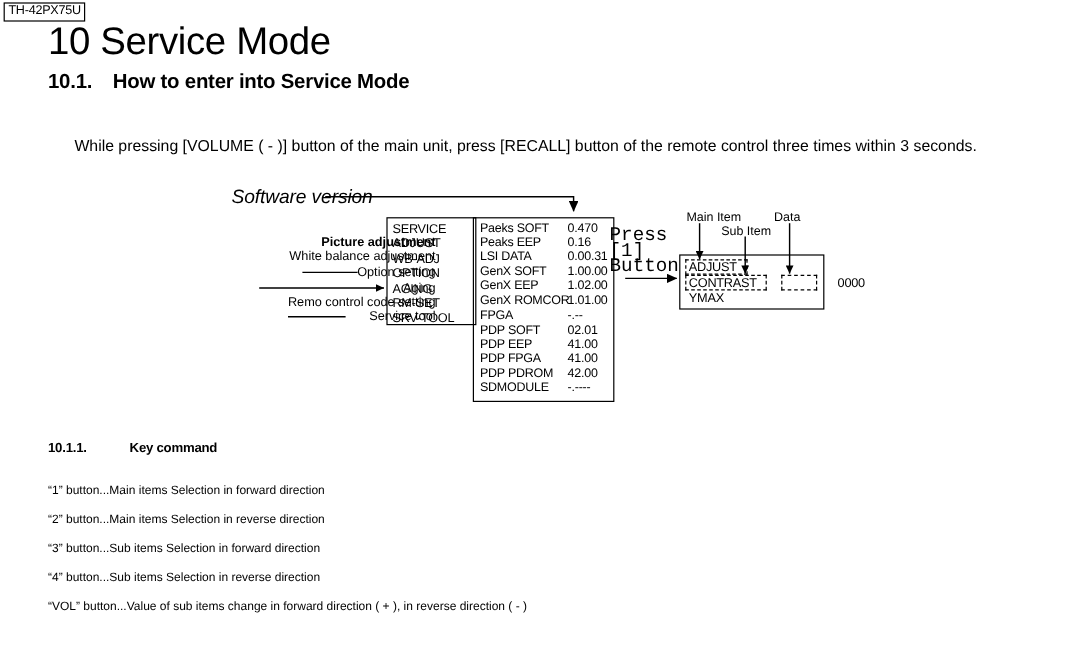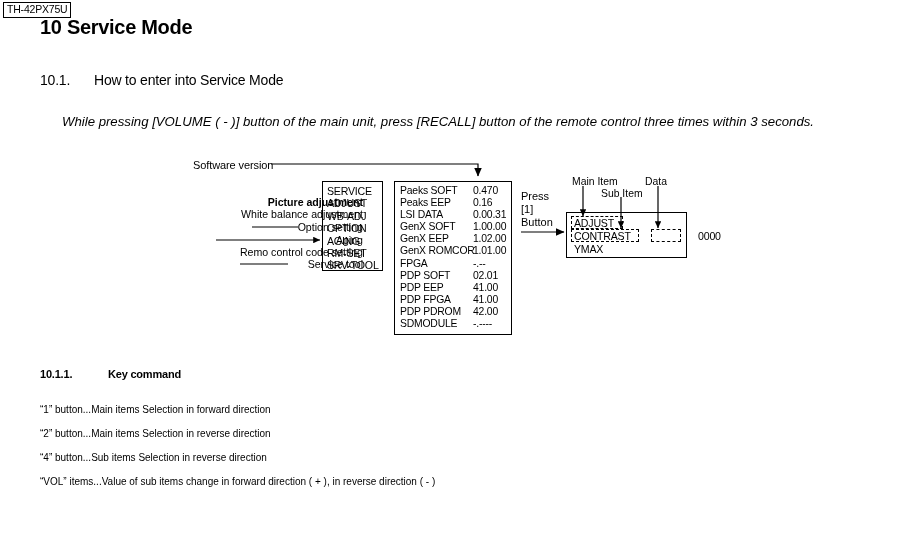--- a/index.html
+++ b/index.html
@@ -28,31 +28,31 @@
     letter-spacing: -0.2px;
     background: #fff;
     white-space: nowrap;
   }
 
   
   .h1 {
     position: absolute;
     left: 40px;
     top: 16px;
-    font-size: 20px;
+    font-size: 32px;
+    font-weight: normal;
+    letter-spacing: -0.3px;
+    white-space: nowrap;
+  }
+  .h2 {
+    position: absolute;
+    left: 40px;
+    top: 58px;
+    font-size: 17px;
     font-weight: bold;
-    letter-spacing: -0.3px;
-    white-space: nowrap;
-  }
-  .h2 {
-    position: absolute;
-    left: 40px;
-    top: 72px;
-    font-size: 14px;
-    font-weight: normal;
     letter-spacing: -0.2px;
     white-space: nowrap;
   }
   .h2 .num { display: inline-block; width: 54px; }
   .h3 {
     position: absolute;
     left: 40px;
     top: 368px;
     font-size: 11px;
     font-weight: bold;
@@ -64,21 +64,20 @@
   
   .intro {
     position: absolute;
     left: 62px;
     top: 112px;
     width: 778px;
     font-size: 13.2px;
     line-height: 20px;
     text-align: justify;
     text-justify: inter-word;
-    font-style: italic;
   }
 
   
   .keylist {
     position: absolute;
     left: 40px;
     top: 398px;
     width: 700px;
   }
   .keylist .line {
@@ -93,24 +92,25 @@
     left: 0;
     top: 0;
     width: 905px;
     height: 550px;
     pointer-events: none;
   }
   .diagram svg { display: block; }
 
   .dtext {
     position: absolute;
-    font-size: 11px;
+    font-size: 16px;
     line-height: 12px;
     white-space: nowrap;
     letter-spacing: -0.1px;
+    font-style: italic;
   }
 
   
   .left-labels {
     position: absolute;
     left: 190px;
     top: 160px;
     width: 175px;
   }
   .left-labels .lbl {
@@ -121,21 +121,21 @@
     white-space: nowrap;
     background: #fff;
     padding-right: 2px;
   }
 
   
   .menu-box {
     position: absolute;
     left: 322px;
     top: 181px;
-    width: 61px;
+    width: 75px;
     height: 90px;
     border: 1.4px solid #000;
     box-sizing: border-box;
   }
   .menu-box .mi {
     position: absolute;
     left: 4px;
     font-size: 10.6px;
     line-height: 12px;
     white-space: nowrap;
@@ -168,25 +168,26 @@
   }
   .data-box .row .v {
     position: absolute;
     left: 78px;
     letter-spacing: -0.2px;
   }
 
   
   .press {
     position: absolute;
-    left: 521px;
+    left: 508px;
     top: 190px;
-    font-size: 11px;
+    font-size: 16px;
     line-height: 13px;
     white-space: nowrap;
+    font-family: Liberation Mono, monospace;
   }
 
   
   .adjust-box {
     position: absolute;
     left: 566px;
     top: 212px;
     width: 121px;
     height: 46px;
     border: 1.4px solid #000;
@@ -351,15 +352,16 @@
   <div class="adj-t" style="left:7px; top:30px;">YMAX</div>
 </div>
 
 <div class="h3">
   <span class="num">10.1.1.</span><span>Key command</span>
 </div>
 
 <div class="keylist">
   <div class="line">“1” button...Main items Selection in forward direction</div>
   <div class="line">“2” button...Main items Selection in reverse direction</div>
+  <div class="line">“3” button...Sub items Selection in forward direction</div>
   <div class="line">“4” button...Sub items Selection in reverse direction</div>
-  <div class="line">“VOL” items...Value of sub items change in forward direction ( + ), in reverse direction ( - )</div>
+  <div class="line">“VOL” button...Value of sub items change in forward direction ( + ), in reverse direction ( - )</div>
 </div>
 
 </body></html>

